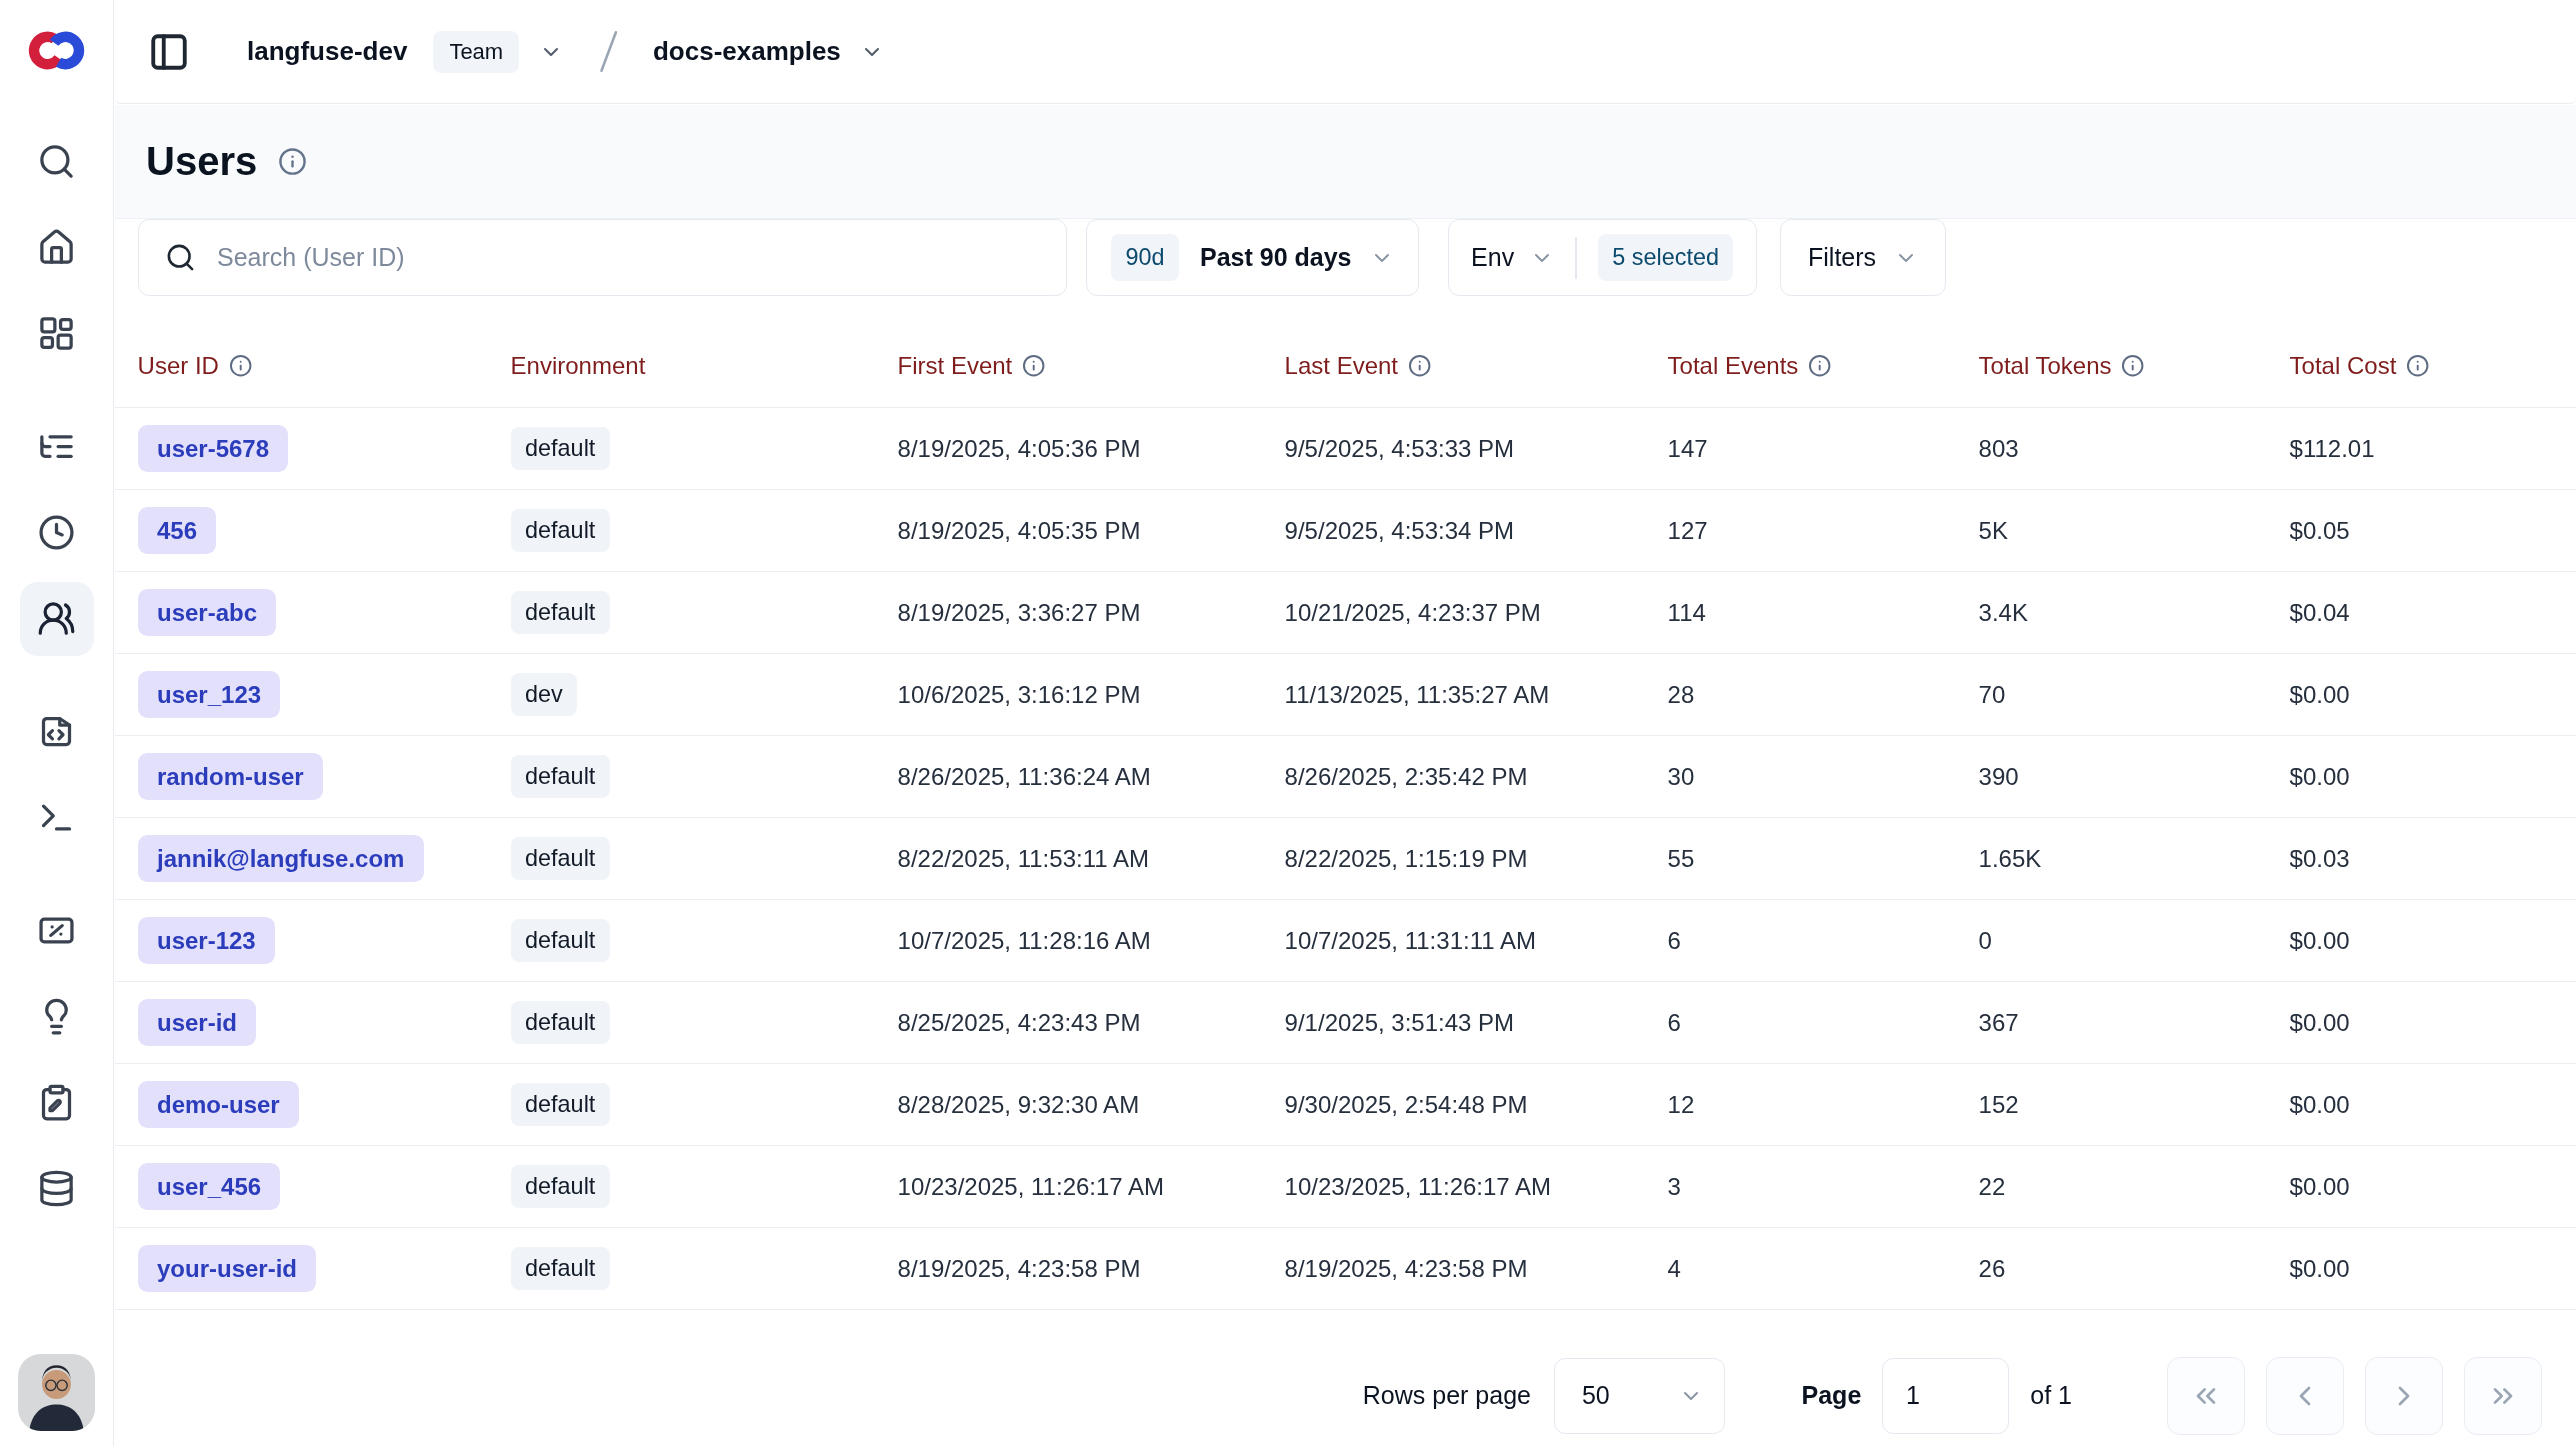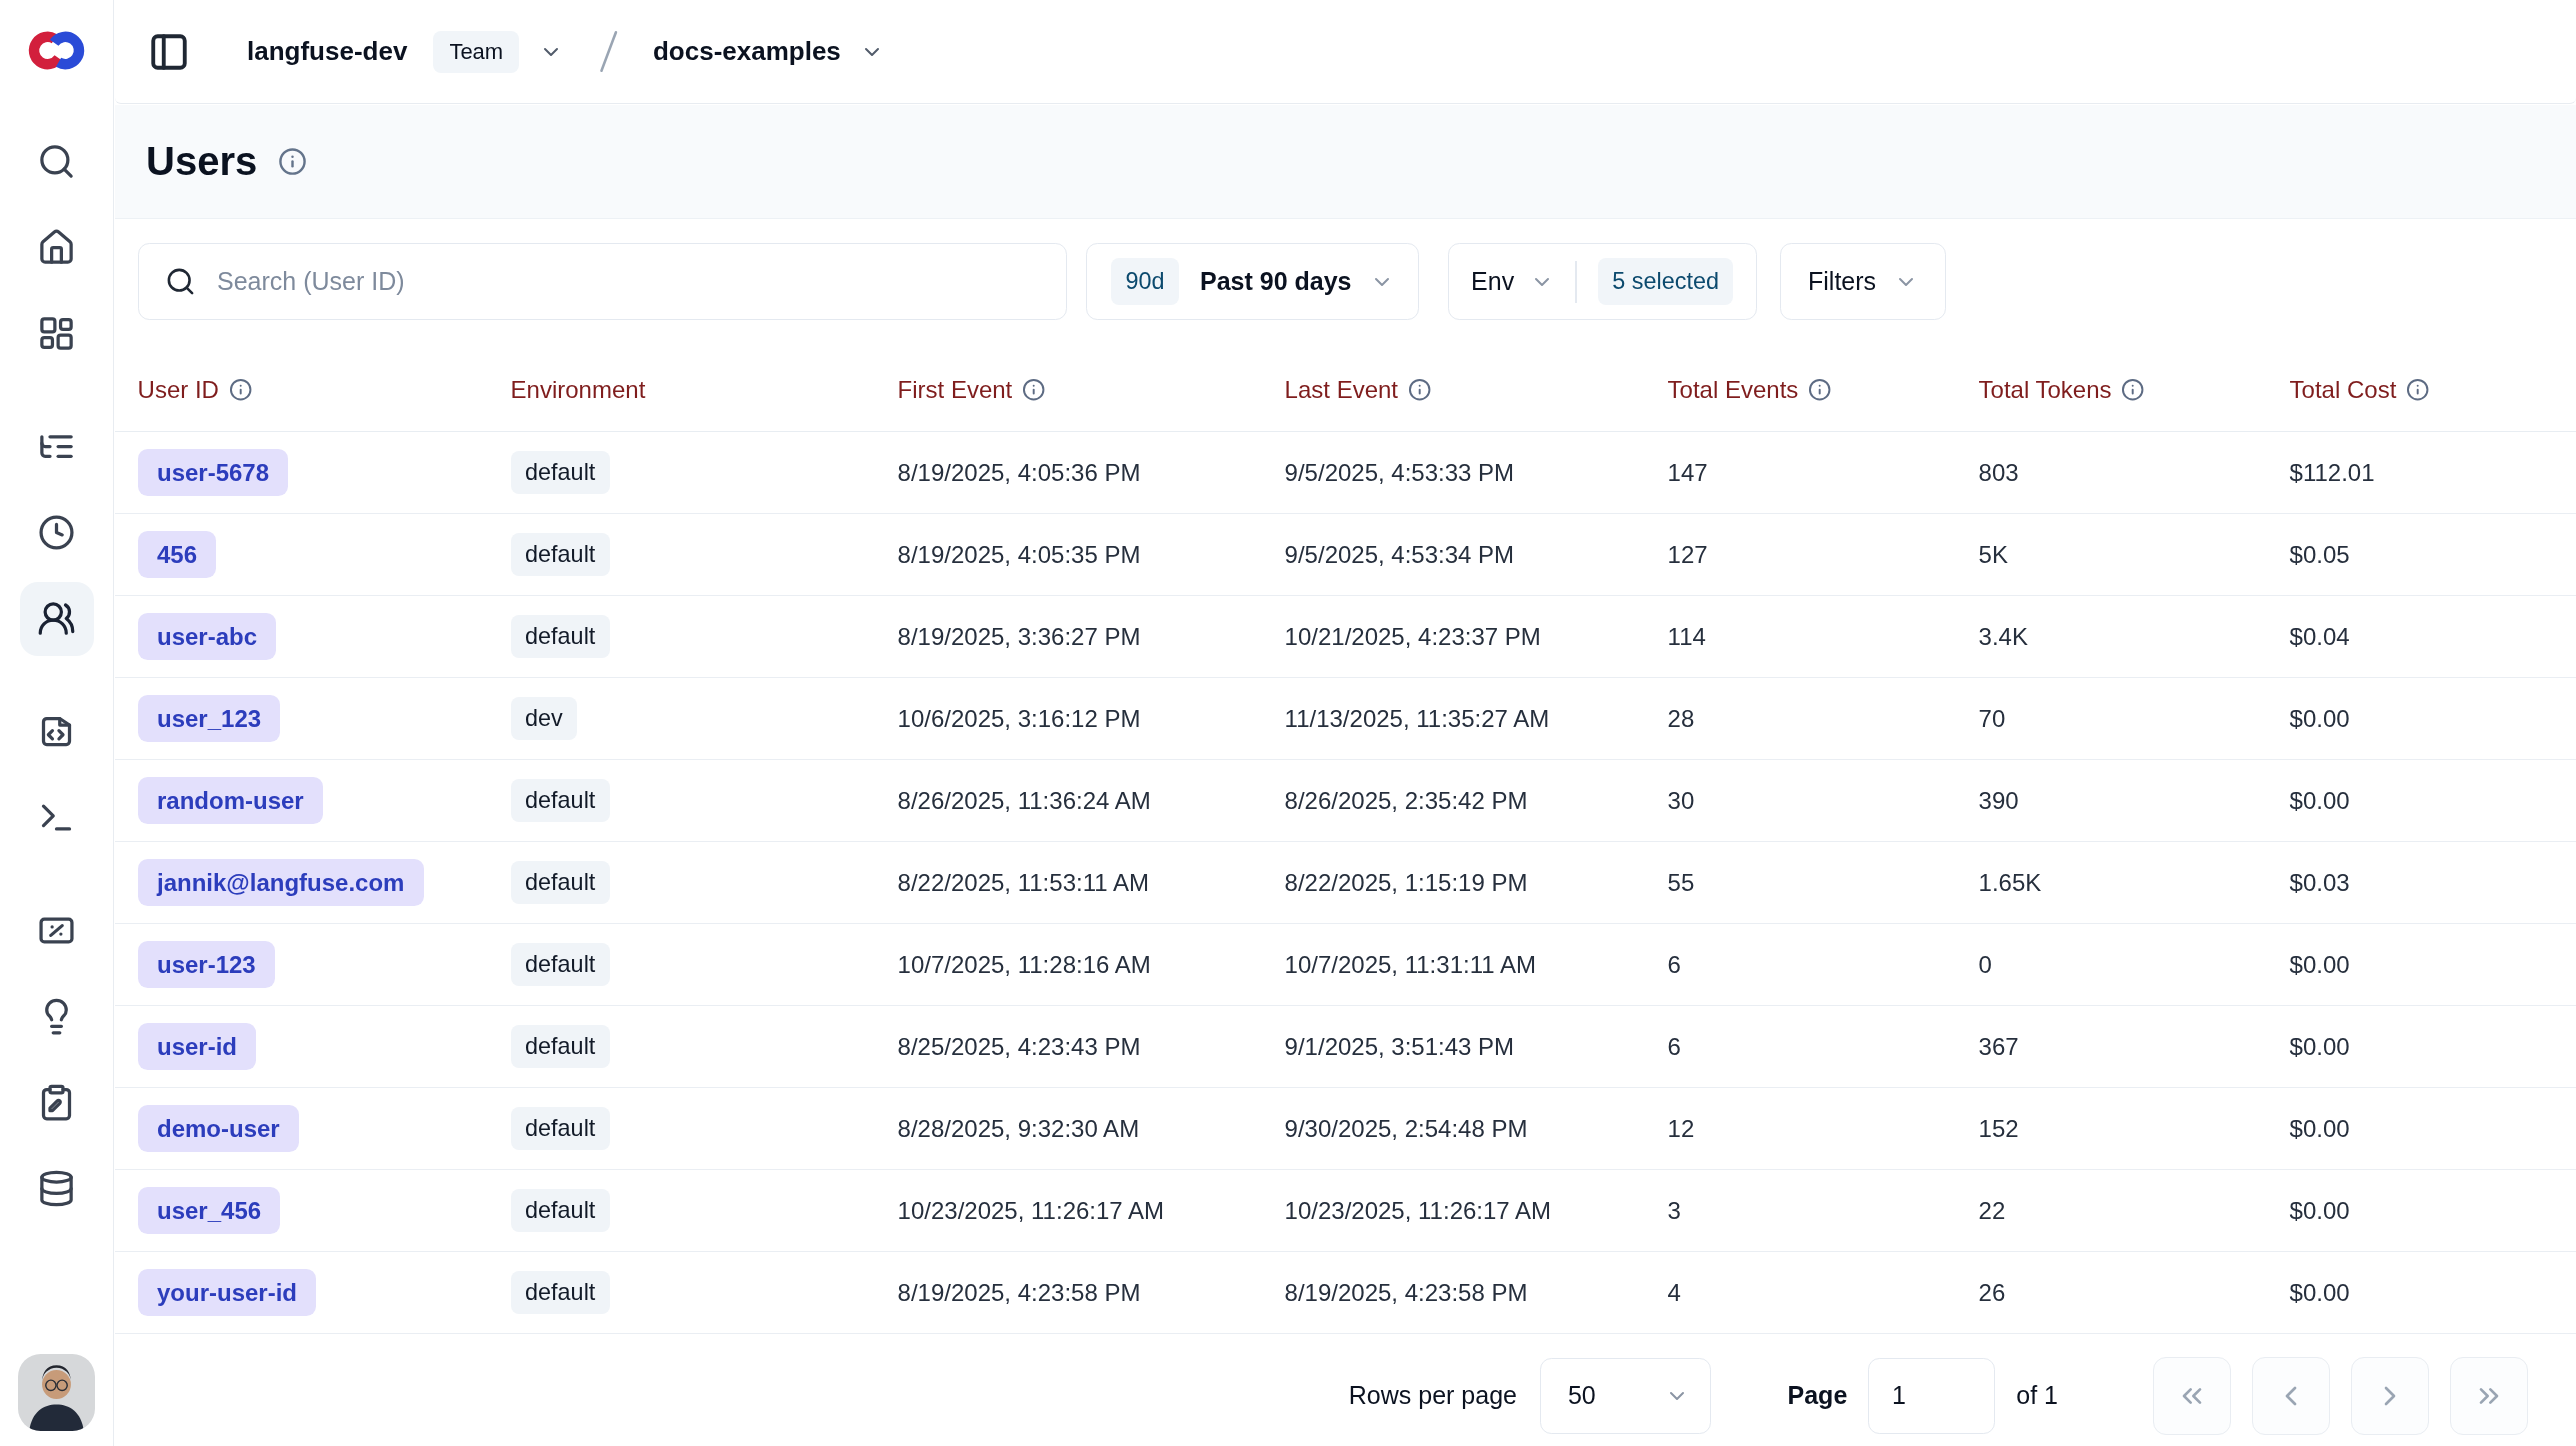--- a/index.html
+++ b/index.html
@@ -28,21 +28,21 @@
   .slash{margin-left:32px;}
   .proj-name{margin-left:31px;font-size:26px;font-weight:700;}
 
   
   .main{position:absolute;left:115px;top:105px;right:0;bottom:0;background:#fff;}
   .title-band{height:113px;background:#f8fafc;border-bottom:1.6px solid #edf1f5;display:flex;align-items:center;padding-left:31px;}
   .page-title{font-size:40px;font-weight:700;color:#0b1220;}
   .title-info{margin-left:21px;}
 
   
-  .toolbar{margin-top:24px;padding-left:22.6px;height:77px;display:flex;align-items:flex-end;}
+  .toolbar{margin-top:0;padding-left:22.6px;height:77px;display:flex;align-items:flex-end;}
   .search-box{width:929px;height:77px;border:1.6px solid #e4e9f0;border-radius:11.3px;display:flex;align-items:center;
               padding-left:26px;background:#fff;box-sizing:border-box;}
   .search-box input{border:none;outline:none;font-size:25px;margin-left:19.4px;flex:1;color:#0b1220;
                     font-family:"Liberation Sans",sans-serif;background:transparent;}
   .search-box input::placeholder{color:#7e8a9c;}
   .btn{height:77px;border:1.6px solid #e4e9f0;border-radius:11.3px;background:#fff;display:flex;align-items:center;
        box-sizing:border-box;font-size:25px;font-weight:500;color:#0b1220;}
   .date-btn{margin-left:19.4px;padding:0 24px;}
   .mini-badge{background:#f1f5f9;border-radius:8px;padding:9.7px 14.5px;font-size:23.4px;color:#0c4a6e;}
   .date-btn .label{margin-left:21px;font-weight:bold;}
@@ -56,21 +56,21 @@
   .thead{margin-top:29px;height:82px;border-bottom:1.6px solid #e8edf2;}
   .th{display:flex;align-items:center;gap:9.7px;font-size:24px;color:#7f1d1d;}
   .tr{height:81px;border-bottom:1.6px solid #eaeef3;background:#fff;}
   .cell-text{font-size:24px;color:#262f3d;}
   .user-badge{display:inline-block;background:#e3e0fc;color:#2c3dbc;font-size:24px;font-weight:700;
               padding:9.7px 19.4px;border-radius:9.7px;}
   .env-badge{display:inline-block;background:#f0f4f8;color:#121a28;font-size:23.4px;padding:8px 14.5px;border-radius:8px;}
 
   
   .pagefoot{position:absolute;left:0;right:0;bottom:0;height:103px;display:flex;align-items:center;
-            justify-content:flex-end;padding-right:48px;background:#fff;}
+            justify-content:flex-end;padding-right:34px;background:#fff;}
   .foot-label{font-size:25px;color:#0b1220;}
   .select-box{margin-left:22.6px;width:171px;height:76px;border:1.6px solid #e4e9f0;border-radius:11.3px;
               display:flex;align-items:center;justify-content:space-between;padding:0 21px 0 27.4px;box-sizing:border-box;font-size:25px;}
   .page-label{margin-left:77px;font-size:25px;font-weight:700;}
   .page-input{margin-left:21px;width:127px;height:76px;border:1.6px solid #e4e9f0;border-radius:11.3px;
               font-size:25px;padding-left:22.6px;box-sizing:border-box;outline:none;color:#0b1220;
               font-family:"Liberation Sans",sans-serif;}
   .of-label{margin-left:21px;font-size:25px;}
   .pg-btns{margin-left:95px;display:flex;gap:21px;}
   .pg-btn{width:76px;height:76px;border:1.6px solid #e9edf2;border-radius:13px;background:#fcfdfe;

